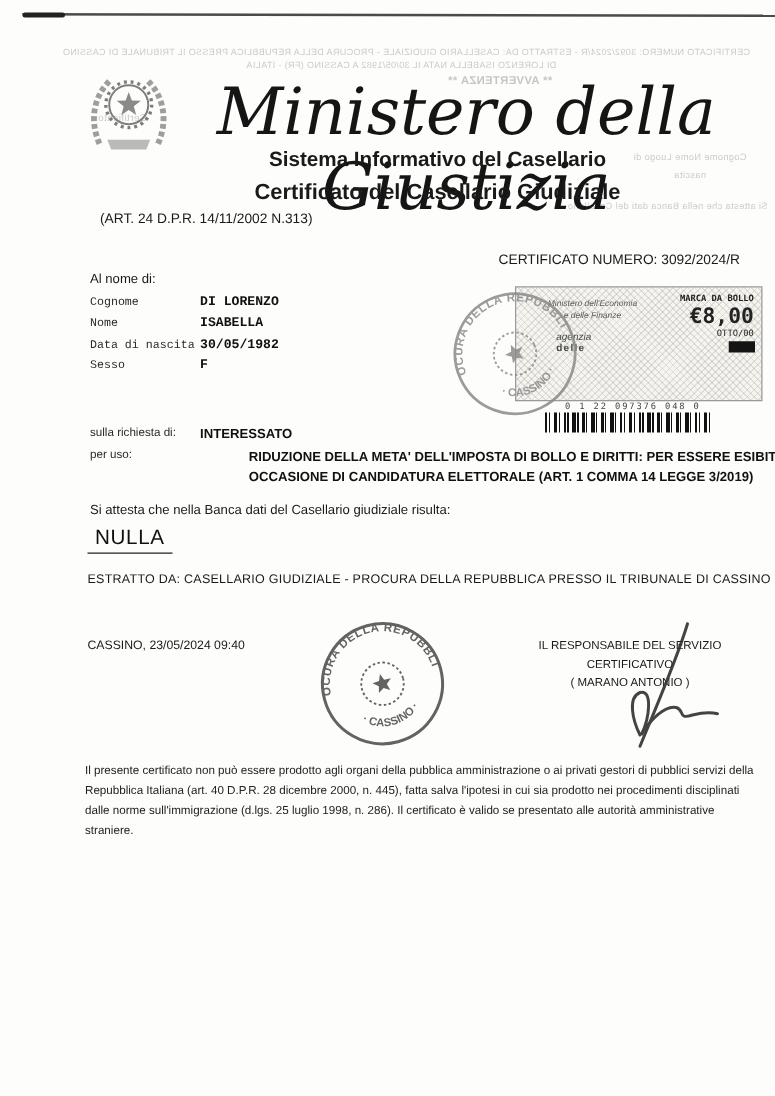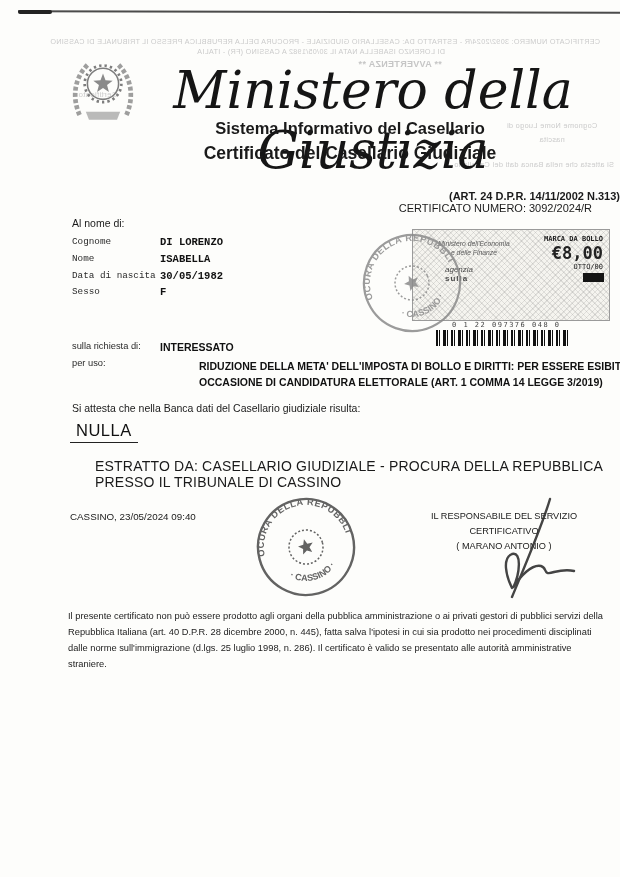--- a/index.html
+++ b/index.html
@@ -18,22 +18,22 @@
   .b5{top:119px;left:493px;width:118px;white-space:normal;line-height:1.9;font-size:7.4px;}
   .b6{top:160px;left:448px;width:172px;font-size:7.4px;}
   
   .emblem{position:absolute;left:64px;top:50px;width:78px;height:80px;z-index:2;}
   .script-title{position:absolute;top:60px;left:148px;width:450px;text-align:center;
       font-family:"DejaVu Serif",serif;font-style:italic;font-size:52px;color:#151515;z-index:2;}
   .sys-title{position:absolute;top:119px;left:80px;width:540px;text-align:center;
       font-size:16.5px;font-weight:bold;z-index:2;}
   .cert-title{position:absolute;top:143px;left:80px;width:540px;text-align:center;
       font-size:17.5px;font-weight:bold;z-index:2;}
-  .law-ref{position:absolute;top:169px;left:80px;width:540px;text-align:right;
-      font-size:11px;font-weight:bold;z-index:2;margin-top:21px;}
+  .law-ref{position:absolute;top:169px;left:80px;width:540px;text-align:left;
+      font-size:11px;font-weight:normal;z-index:2;}
   .cert-number{position:absolute;top:202px;right:28px;font-size:11px;z-index:2;}
   
   .subject-heading{position:absolute;top:217px;left:72px;font-size:10.5px;z-index:2;}
   .subject-rows{position:absolute;top:236px;left:72px;z-index:2;font-family:Liberation Mono, monospace;}
   .frow{display:flex;height:16.8px;align-items:flex-start;}
   .flabel{width:88px;font-size:9.3px;color:#2a2a2a;}
   .fvalue{font-size:10.5px;font-weight:bold;color:#111;}
   
   .bollo{position:absolute;left:412px;top:229px;width:196px;height:90px;border:1px solid #9a9a9a;
       background-color:#f5f4ef;z-index:2;overflow:hidden;
@@ -61,21 +61,21 @@
   .stamp1{left:362px;top:233px;width:100px;height:100px;color:#8b8b8b;opacity:.85;transform:rotate(-25deg);}
   .stamp2{left:256px;top:497px;width:100px;height:100px;color:#565656;opacity:.92;transform:rotate(-15deg);}
   .stamp text{font-family:"Liberation Sans",sans-serif;font-weight:bold;fill:currentColor;}
   
   .request-rows{position:absolute;top:341px;left:72px;z-index:2;}
   .req-value{font-size:10.5px;font-weight:bold;width:452px;line-height:1.55;}
   .attest-intro{position:absolute;top:402px;left:72px;font-size:10.5px;z-index:2;}
   .nulla-wrap{position:absolute;top:421px;left:70px;width:540px;text-align:left;z-index:2;}
   .nulla{display:inline-block;font-size:16.5px;letter-spacing:.5px;border-bottom:1.5px solid #222;
       padding:0 6px 2px;color:#111;}
-  .extract{position:absolute;top:458px;left:70px;font-size:14px;letter-spacing:.2px;z-index:2;margin-left:25px;}
+  .extract{position:absolute;top:458px;left:70px;font-size:10px;letter-spacing:.2px;z-index:2;}
   
   .place-date{position:absolute;top:511px;left:70px;font-size:9.8px;z-index:2;}
   .resp-block{position:absolute;top:509px;left:398px;width:212px;text-align:center;font-size:9.2px;
       line-height:1.65;z-index:2;}
   .sign-svg{position:absolute;top:496px;left:462px;width:115px;height:106px;z-index:4;}
   
   .footer-text{position:absolute;top:609px;left:68px;width:542px;font-size:9.3px;line-height:1.72;
       color:#222;z-index:2;}
 </style>
 </head>
@@ -136,21 +136,21 @@
       <span>e delle Finanze</span>
     </div>
     <div class="bollo-marca">
       <div class="bm1">MARCA DA BOLLO</div>
       <div class="bm2">€8,00</div>
       <div class="bm3">OTTO/00</div>
     </div>
     <div class="bollo-black"></div>
     <div class="bollo-ag">
       <div class="ag1">agenzia</div>
-      <div class="ag2">sulla</div>
+      <div class="ag2">delle</div>
     </div>
   </div>
   <div class="barcode-label">0 1 22 097376 048 0</div>
   <div class="barcode"></div>
 
   <svg class="stamp stamp1" viewBox="0 0 100 100">
     <circle cx="50" cy="50" r="48" fill="none" stroke="currentColor" stroke-width="2.2"></circle>
     <path id="arcT1" d="M 8,50 A 42,42 0 1 1 92,50" fill="none"></path>
     <text font-size="9.2" letter-spacing=".6"><textPath href="#arcT1" startOffset="50%" text-anchor="middle">PROCURA DELLA REPUBBLICA</textPath></text>
     <path id="arcB1" d="M 16,50 A 34,34 0 0 0 84,50" fill="none"></path>

